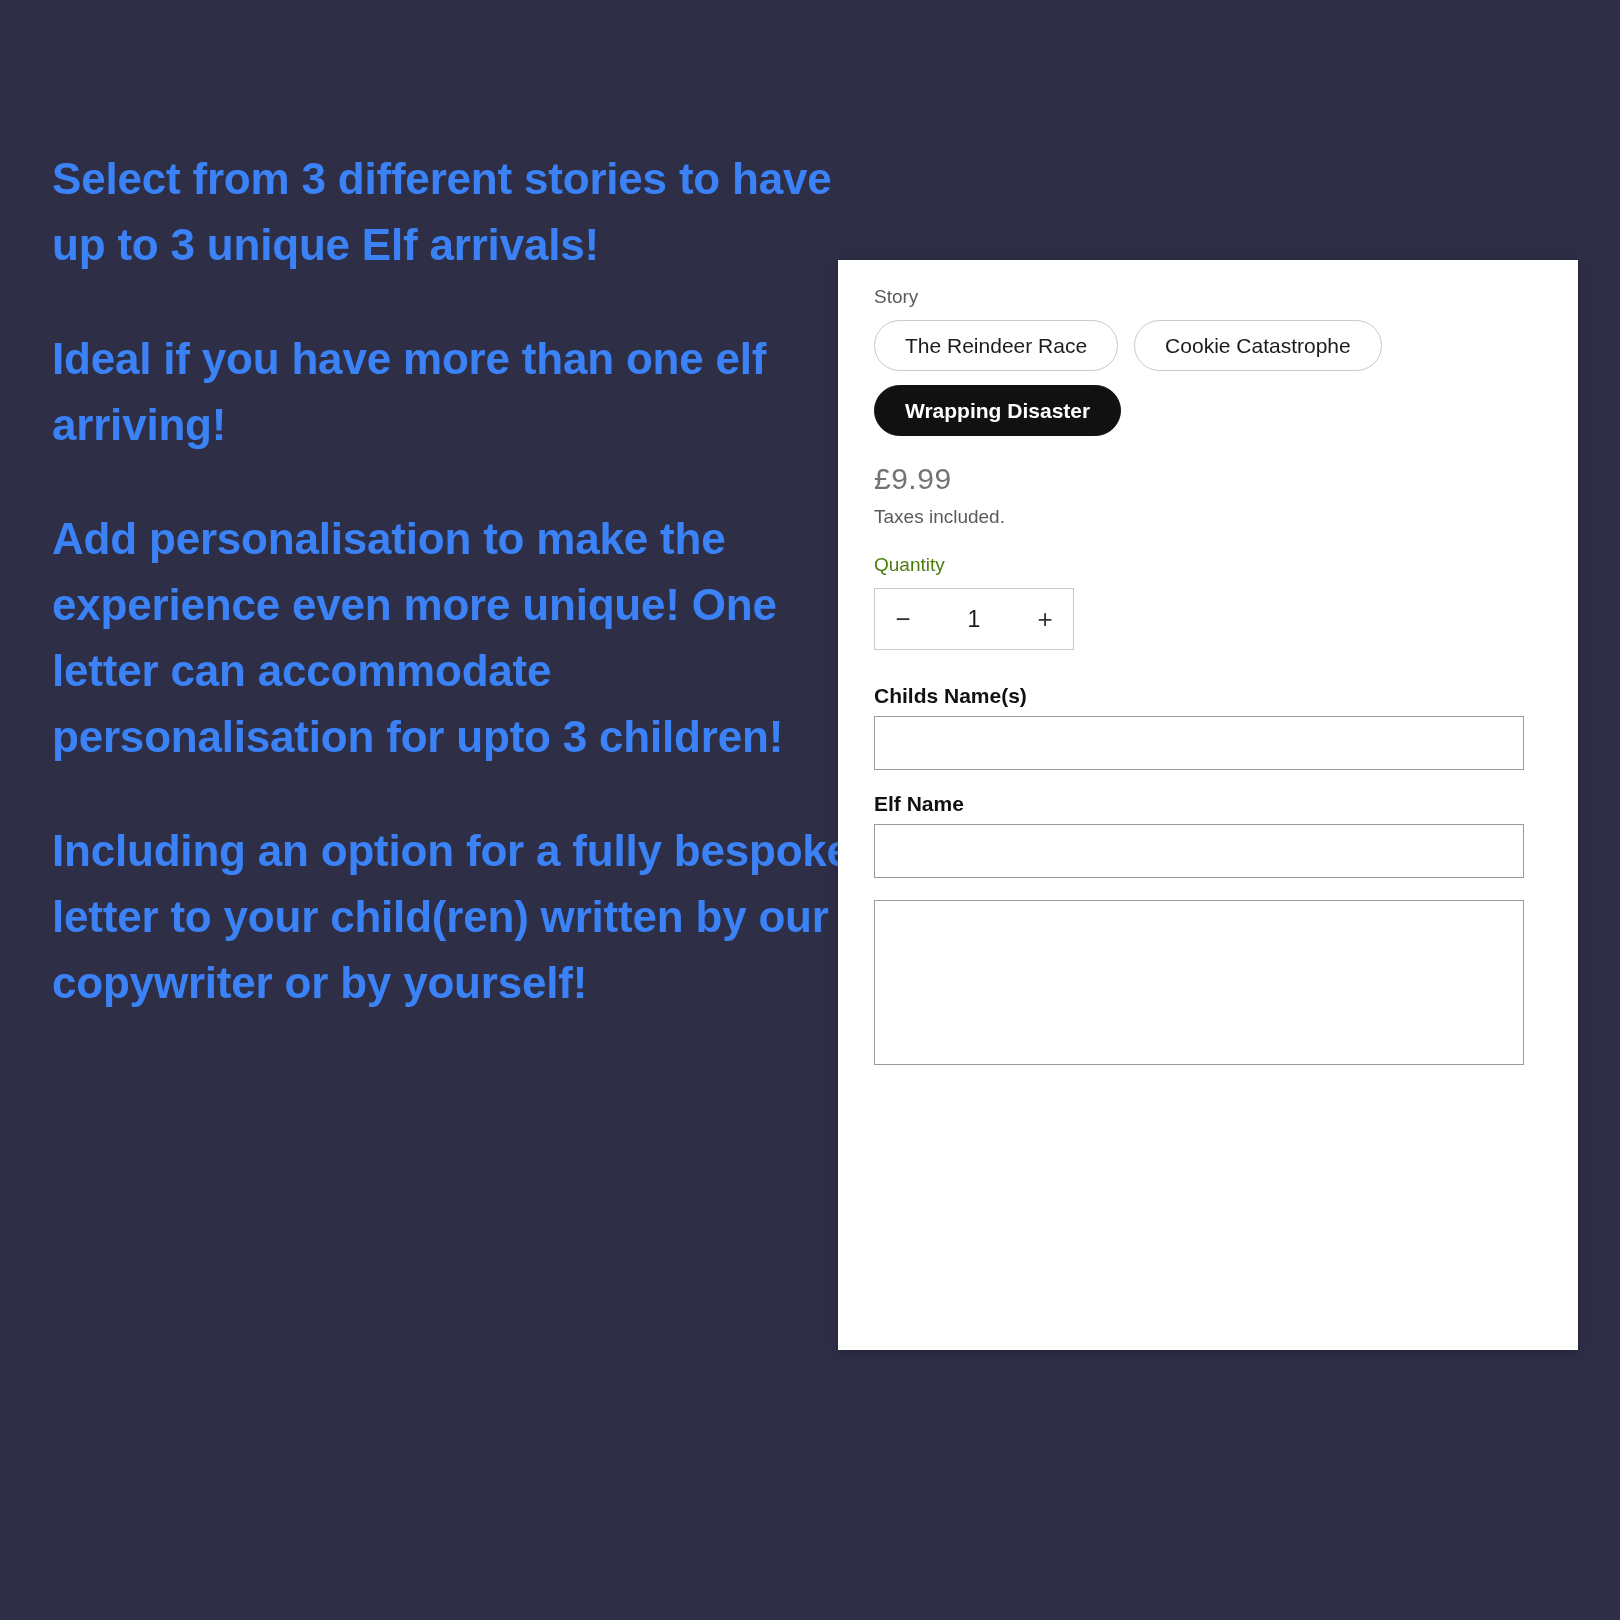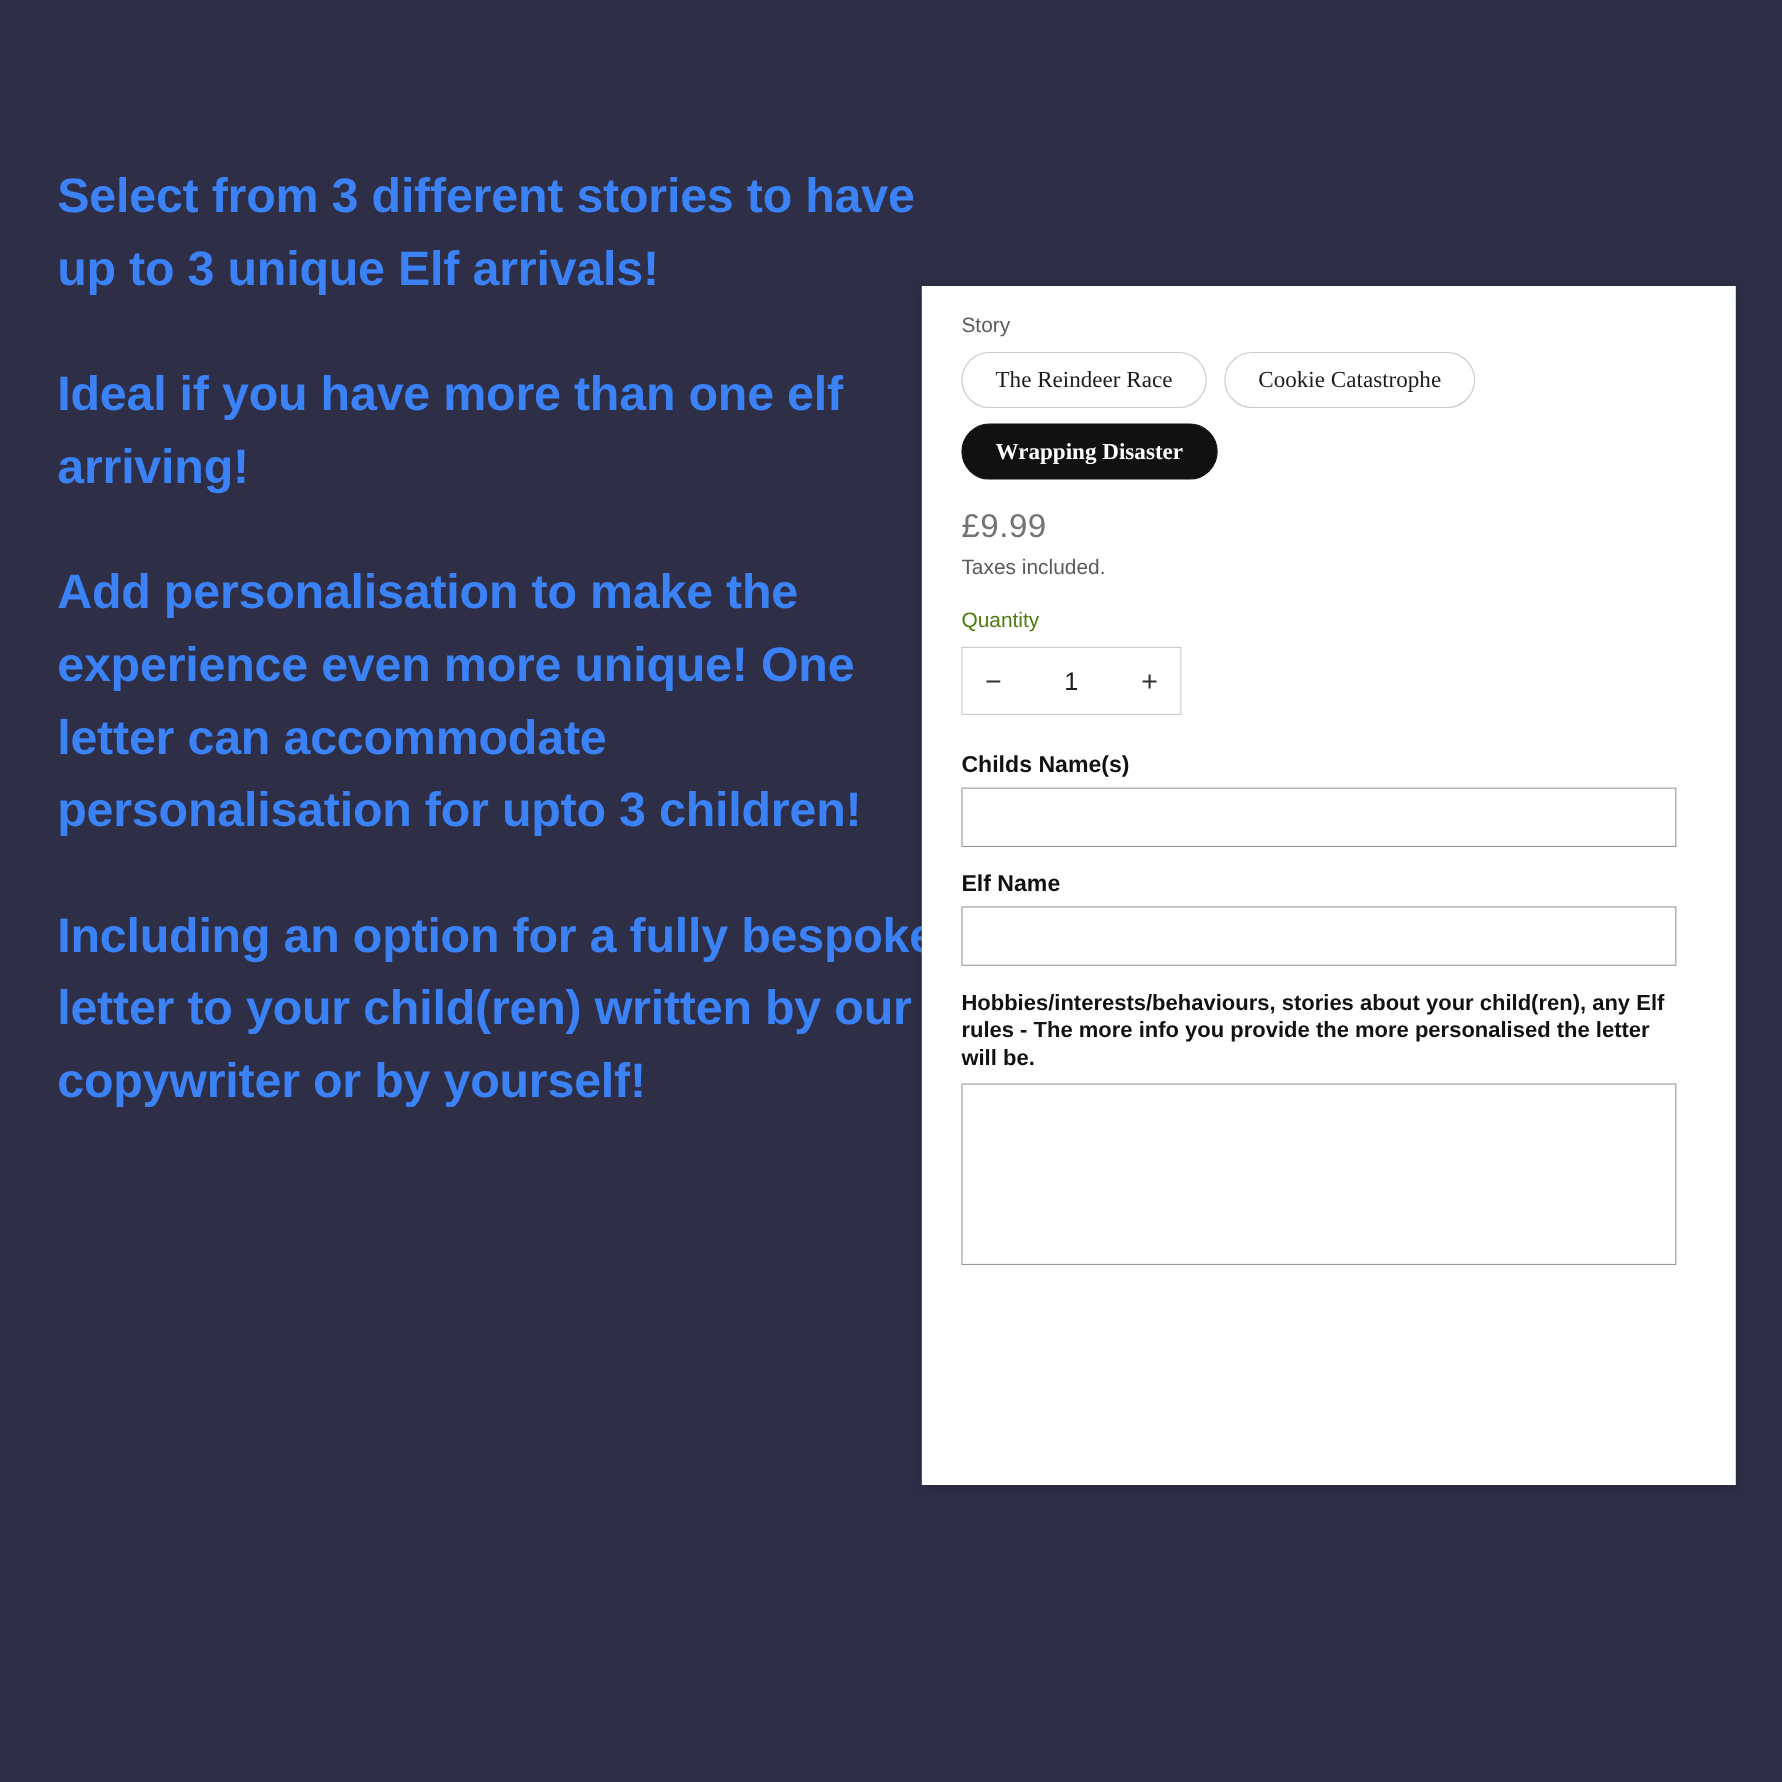--- a/index.html
+++ b/index.html
@@ -64,21 +64,21 @@
   .pill {
     border: 1px solid #c9c9c9;
     border-radius: 40px;
     background: #ffffff;
     color: #1c1c1c;
     font-size: 21px;
     padding: 14px 30px;
     line-height: 1;
     white-space: nowrap;
     cursor: pointer;
-    font-family: Liberation Serif, serif;
+    font-family: Liberation Sans, sans-serif;
     text-align: right;
   }
   .pill.selected {
     background: #111111;
     border-color: #111111;
     color: #ffffff;
     font-weight: bold;
   }
 
   .group {
@@ -204,16 +204,15 @@
     <span class="qty-value">1</span>
     <button class="qty-btn">+</button>
   </div>
 
   <div class="input-label">Childs Name(s)</div>
   <input class="text-input" type="text" placeholder="" style="">
 
   <div class="input-label">Elf Name</div>
   <input class="text-input" type="text" placeholder="" style="">
 
-  <div class="long-label">Hobbies/interests/behaviours, stories about your child(ren), any Elf rules - The more info you provide the more personalised the letter will be.</div>
   <textarea class="textarea" placeholder="" style=""></textarea>
 
 </div>
 
 </body></html>

